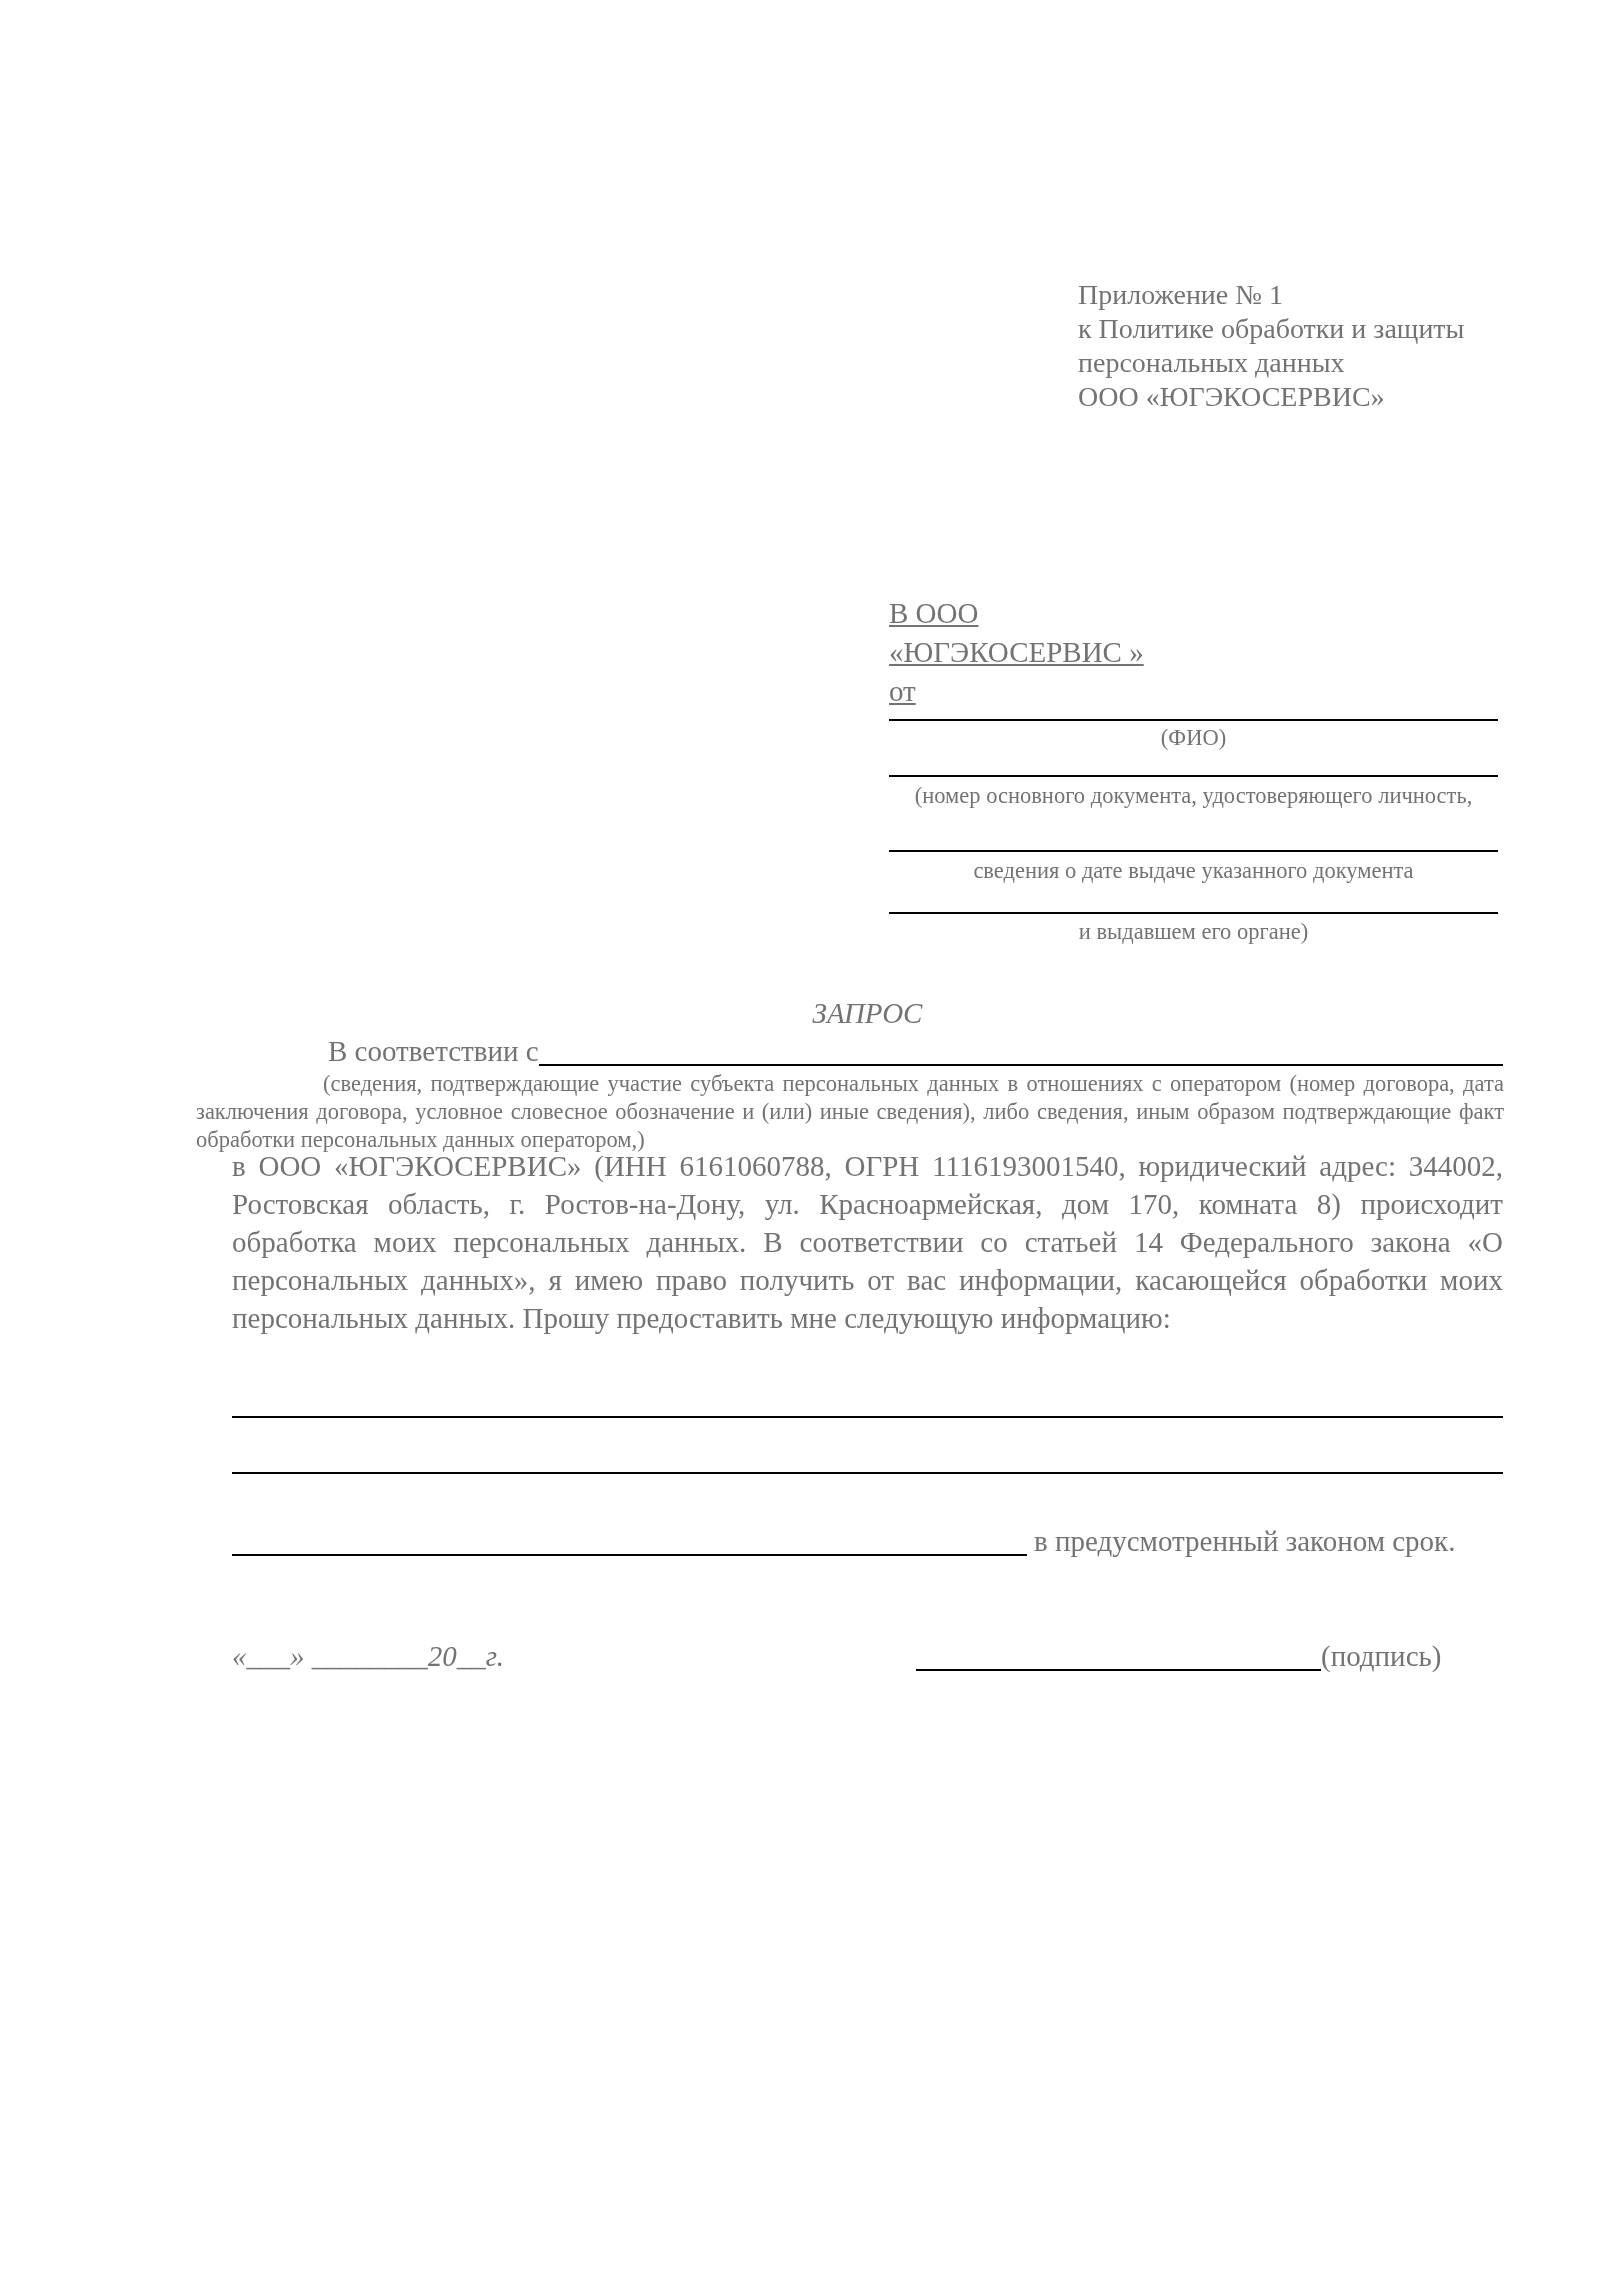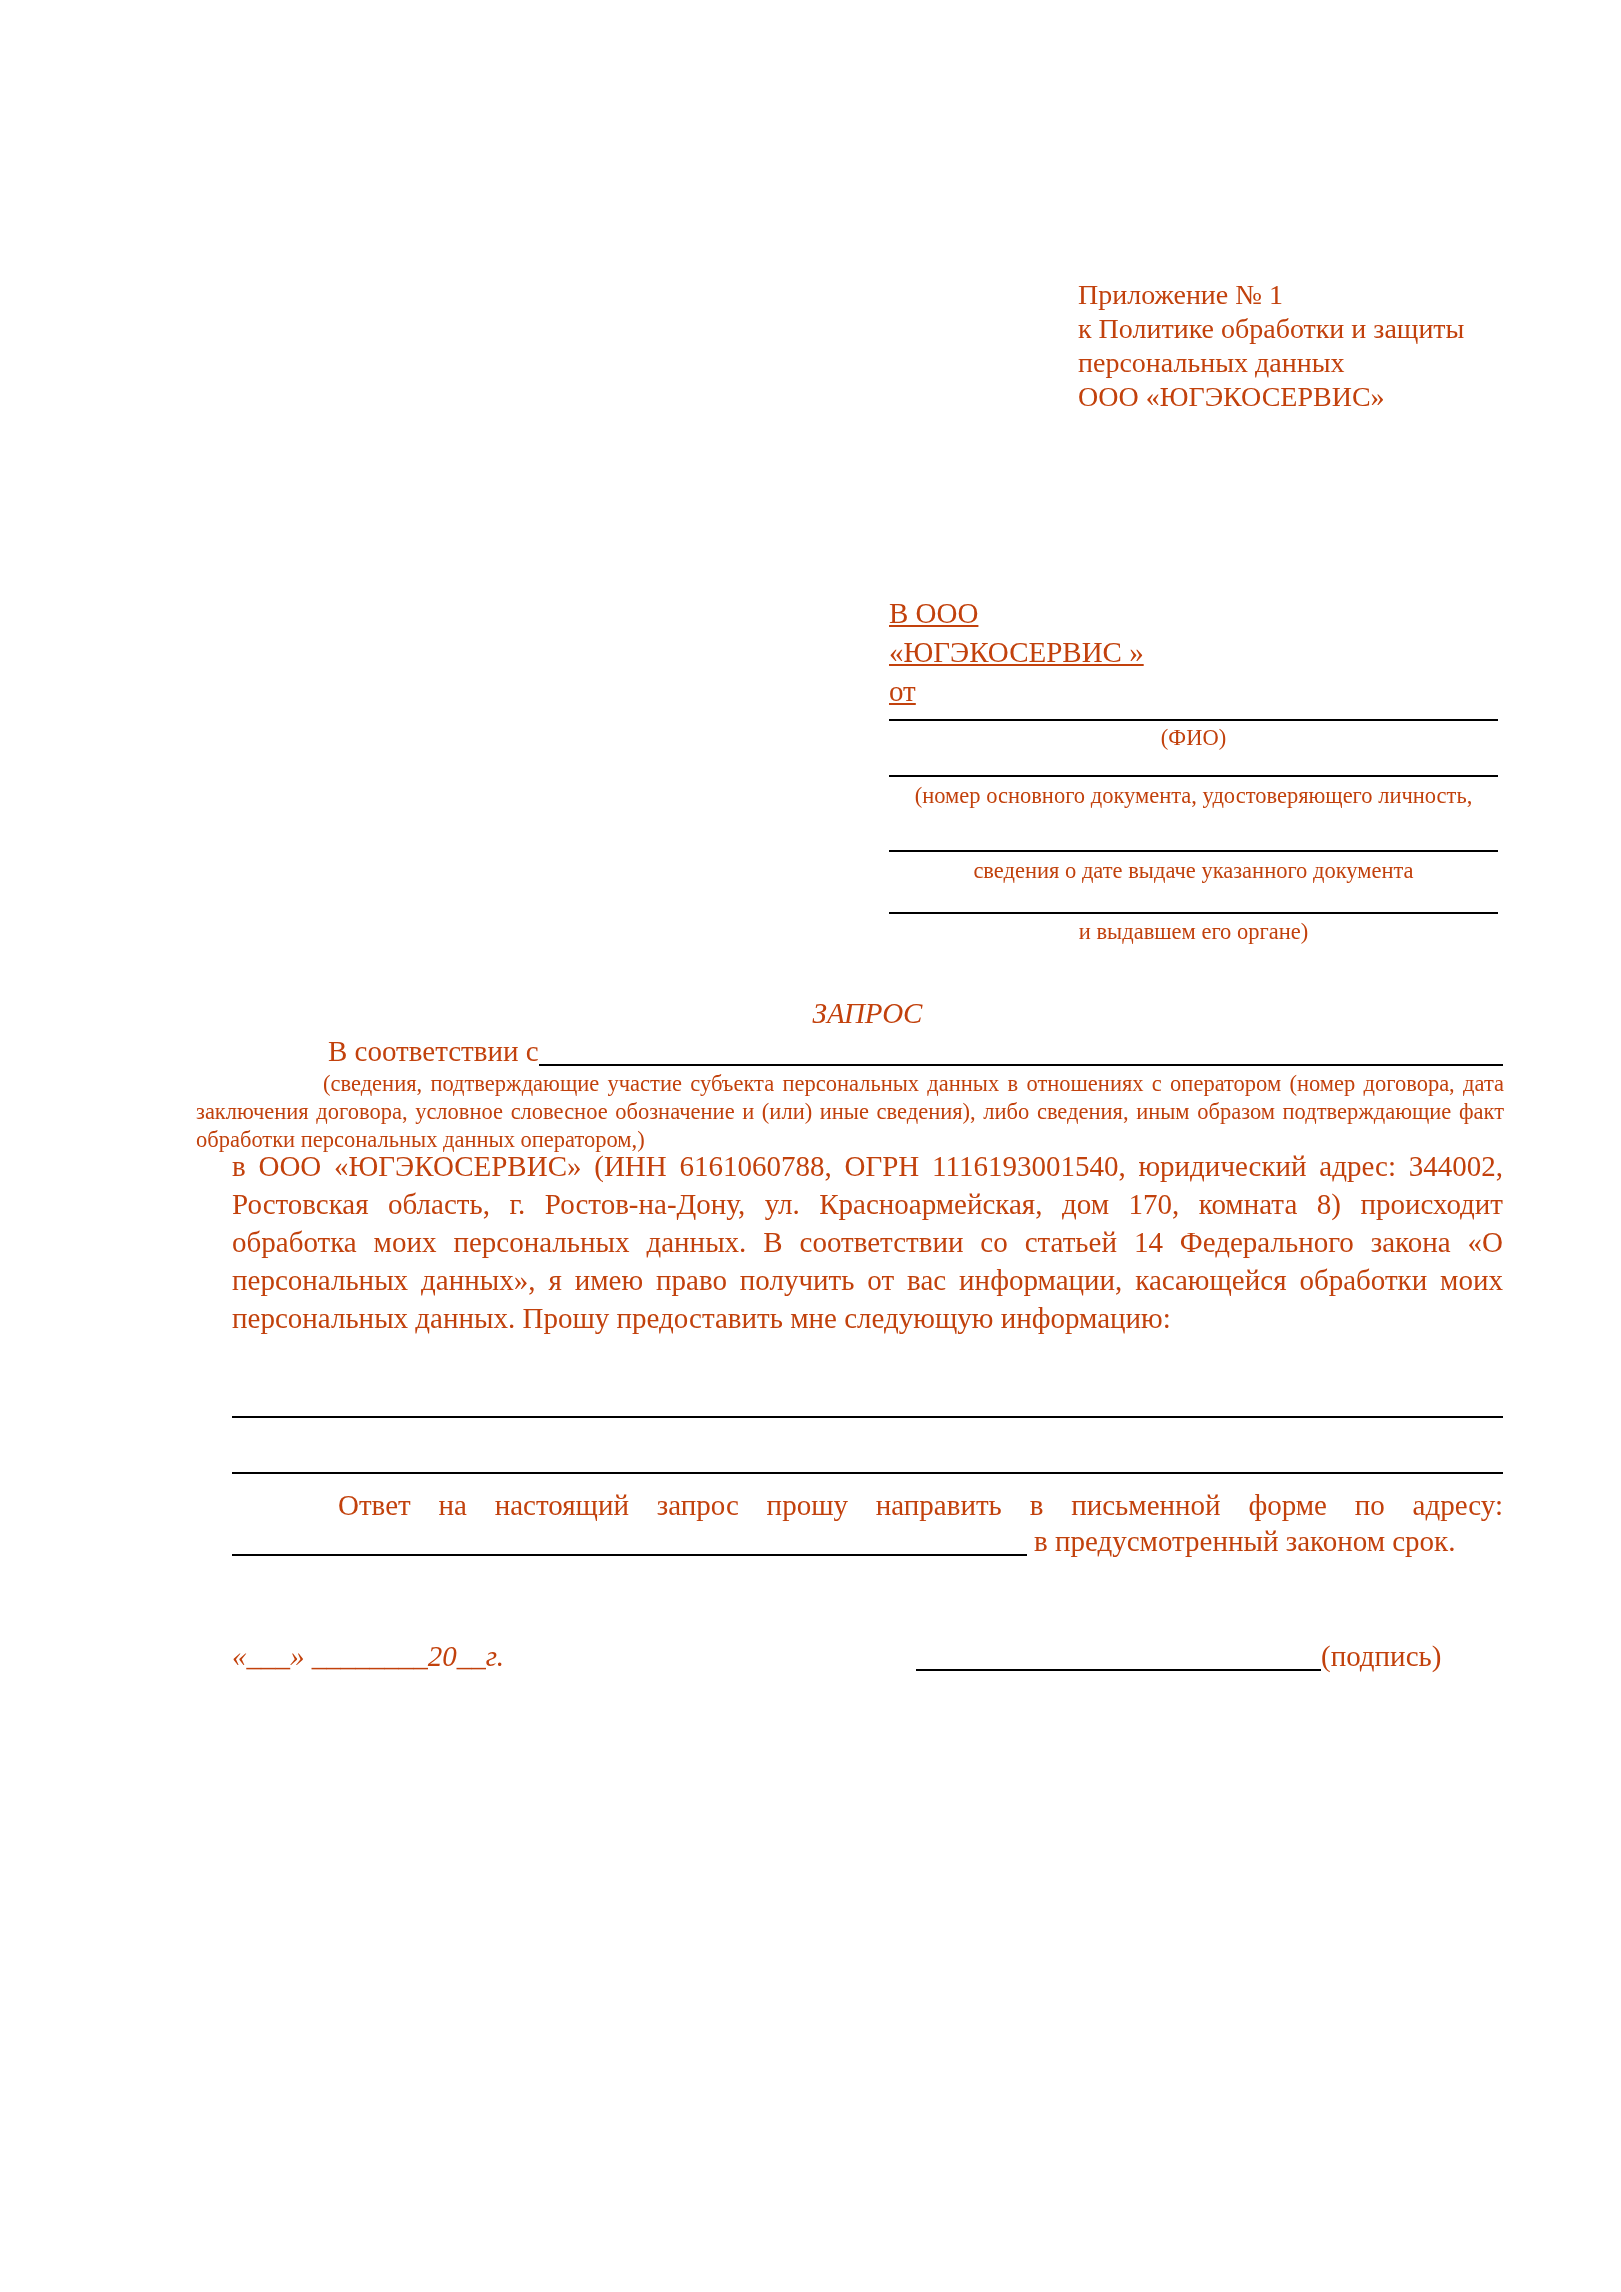--- a/index.html
+++ b/index.html
@@ -5,21 +5,21 @@
   html, body {
     margin: 0;
     padding: 0;
     background: #ffffff;
   }
   .page {
     position: relative;
     width: 1621px;
     height: 2293px;
     background: #ffffff;
-    color: #c2410c;
+    color: #737373;
     font-family: "Liberation Serif", "DejaVu Serif", serif;
     overflow: hidden;
   }
 
   
   .header-right {
     position: absolute;
     left: 1078px;
     top: 278px;
     width: 461px;
@@ -227,21 +227,20 @@
     <span class="hfill"></span>
   </div>
 
   <div class="note-text">(сведения, подтверждающие участие субъекта персональных данных в отношениях с оператором (номер договора, дата заключения договора, условное словесное обозначение и (или) иные сведения), либо сведения, иным образом подтверждающие факт обработки персональных данных оператором,)</div>
 
   <div class="body-text">в ООО «ЮГЭКОСЕРВИС» (ИНН 6161060788, ОГРН 1116193001540, юридический адрес: 344002, Ростовская область, г. Ростов-на-Дону, ул. Красноармейская, дом 170, комната 8) происходит обработка моих персональных данных. В соответствии со статьей 14 Федерального закона «О персональных данных», я имею право получить от вас информации, касающейся обработки моих персональных данных. Прошу предоставить мне следующую информацию:</div>
 
   <div class="blank-line" style="top:1416px;"></div>
   <div class="blank-line" style="top:1472px;"></div>
 
-  <div class="reply-line1">Ответ на настоящий запрос прошу направить в письменной форме по адресу:</div>
   <div class="reply-line2">
     <span class="address-fill"></span>
     <span class="suffix">в предусмотренный законом срок.</span>
   </div>
 
   <div class="date-block">«___» ________20__г.</div>
   <div class="sig-block">
     <span class="sig-line"></span>
     <span class="sig-caption">(подпись)</span>
   </div>

